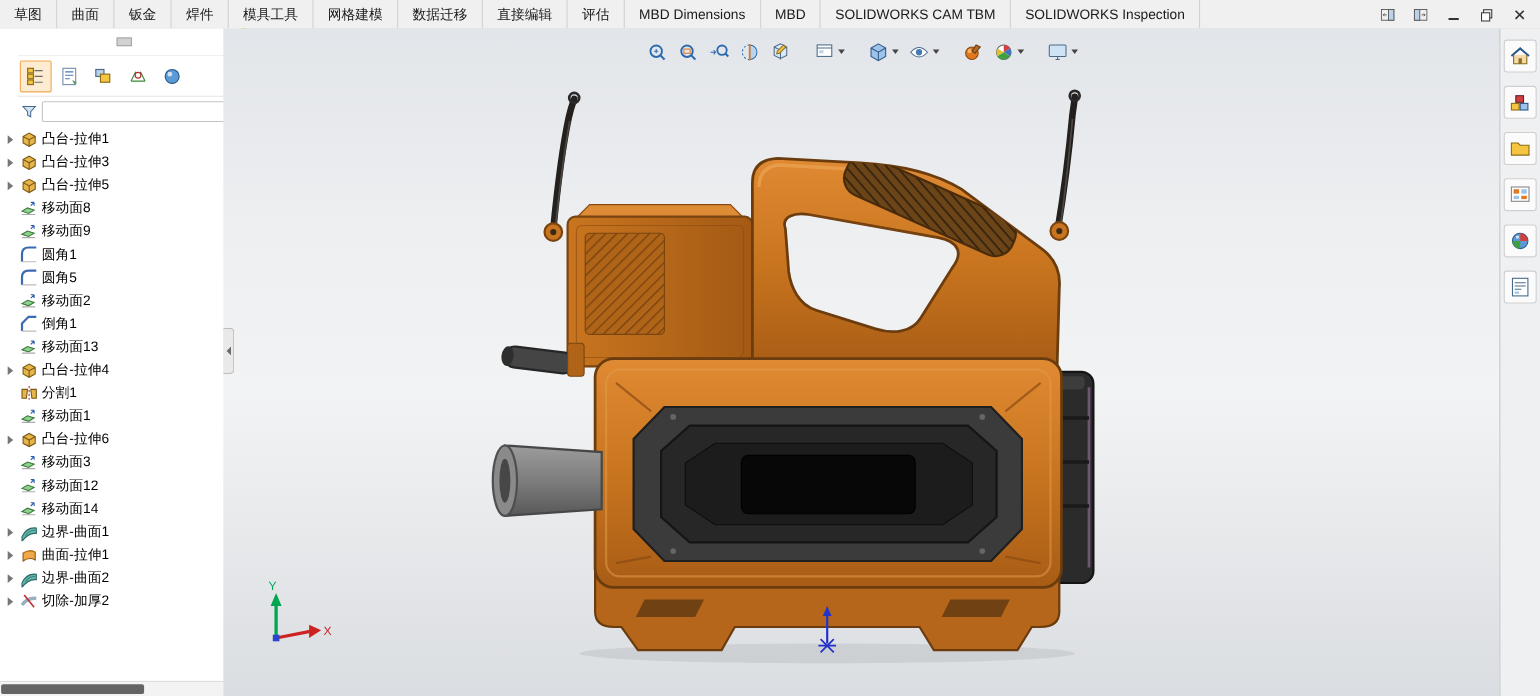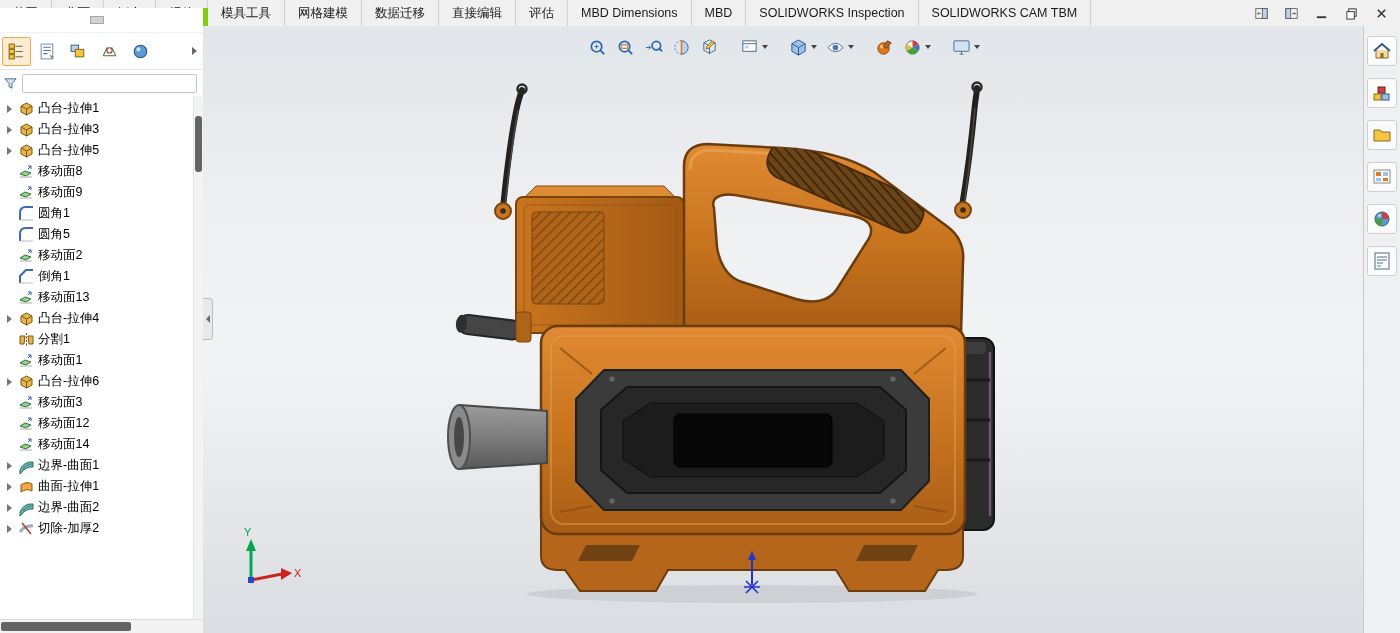--- a/index.html
+++ b/index.html
@@ -10,22 +10,22 @@
   .menubar{position:absolute;top:0;left:0;right:0;height:26px;background:var(--menubar-bg,#f0f0f0);
     border-bottom:1px solid #d6d6d6;display:flex;align-items:stretch;}
   .menu-tabs{display:flex;align-items:stretch;}
   .menu-tab{padding:0 13px;display:flex;align-items:center;font-size:12.5px;color:#1a1a1a;
     border-right:1px solid #d2d2d2;white-space:nowrap;cursor:default;}
   .window-controls{margin-left:auto;display:flex;align-items:center;gap:12px;padding:0 10px;}
   .win-btn{width:18px;height:16px;display:flex;align-items:center;justify-content:center;}
   .win-btn svg{width:13px;height:13px;}
 
   
-  .left-panel{position:absolute;top:8px;left:0;width:203px;bottom:0;background:var(--panel-bg,#fff);
-    border-right:5px solid #84cc16;}
+  .left-panel{position:absolute;top:26px;left:0;width:203px;bottom:0;background:var(--panel-bg,#fff);
+    border-right:5px solid #84cc16;padding-left:16px;}
   .panel-top-strip{height:24px;position:relative;border-bottom:1px solid #f0f0f0;}
   .splitter-handle{position:absolute;left:90px;top:8px;width:12px;height:6px;background:#d2d2d2;border:1px solid #a7a7a7;}
   .panel-toolbar{height:36px;display:flex;align-items:center;gap:2px;padding:0 2px;border-bottom:1px solid #e6e6e6;}
   .panel-tab{width:27px;height:27px;display:flex;align-items:center;justify-content:center;border:1px solid transparent;border-radius:2px;}
   .panel-tab.active{background:#fdebd2;border:1px solid #f0a850;}
   .panel-tab svg{width:19px;height:19px;}
   .panel-tab-overflow{margin-left:auto;width:14px;height:24px;display:flex;align-items:center;justify-content:center;}
   .tri-r{width:0;height:0;border-top:4px solid transparent;border-bottom:4px solid transparent;border-left:5px solid #666;}
   .filter-row{height:26px;display:flex;align-items:center;gap:4px;padding:0 6px 0 3px;}
   .filter-row svg{width:15px;height:15px;}
@@ -72,22 +72,22 @@
         <span class="menu-tab">曲面</span>
         <span class="menu-tab">钣金</span>
         <span class="menu-tab">焊件</span>
         <span class="menu-tab">模具工具</span>
         <span class="menu-tab">网格建模</span>
         <span class="menu-tab">数据迁移</span>
         <span class="menu-tab">直接编辑</span>
         <span class="menu-tab">评估</span>
         <span class="menu-tab">MBD Dimensions</span>
         <span class="menu-tab">MBD</span>
+        <span class="menu-tab">SOLIDWORKS CAM TBM</span>
         <span class="menu-tab">SOLIDWORKS Inspection</span>
-        <span class="menu-tab">SOLIDWORKS CAM TBM</span>
       </div>
     <div class="window-controls">
         <span class="win-btn">
           <svg viewBox="0 0 16 14">
             <rect x="1" y="1" width="14" height="12" fill="none" stroke="#555"></rect>
             <rect x="9" y="1" width="6" height="12" fill="#bcd2ea" stroke="#555"></rect>
             <path d="M7 7H3m0 0l1.5-1.5M3 7l1.5 1.5" stroke="#555" fill="none"></path>
           </svg>
         </span>
         <span class="win-btn">

